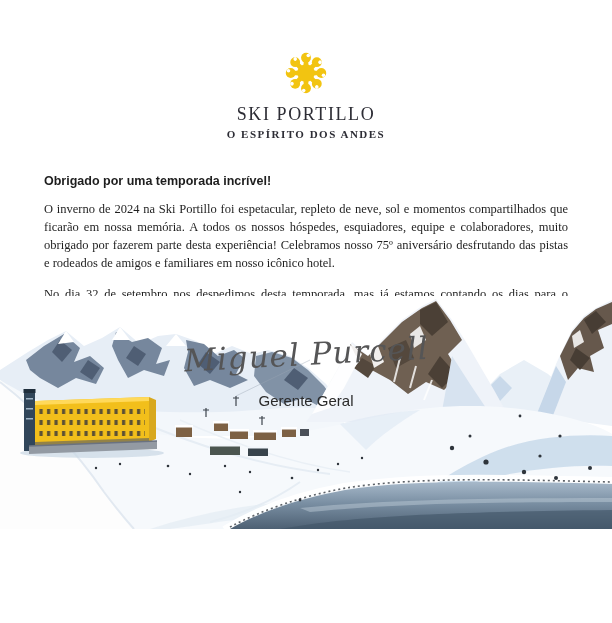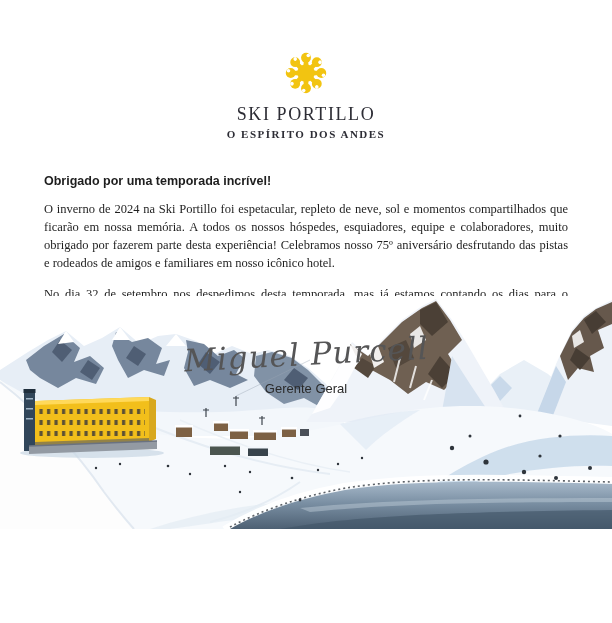--- a/index.html
+++ b/index.html
@@ -38,21 +38,21 @@
   .signature{position:absolute;top:336px;left:0;width:612px;text-align:center;z-index:3;}
   .sig-name{
     display:inline-block;
     font-family:"DejaVu Serif", serif;
     font-style:italic;
     font-size:31px;
     color:#555556;
     letter-spacing:1px;
     transform:rotate(-3deg);
   }
-  .sig-role{margin-top:9px;font-size:13px;color:#2a2a2a;}
+  .sig-role{margin-top:20px;font-size:15px;color:#2a2a2a;}
   
   .scene{position:absolute;left:0;bottom:0;width:612px;height:233px;z-index:1;}
   .scene svg{display:block;}
 </style>
 </head>
 <body>
 
 <div class="page">
 
   <header class="brand">

